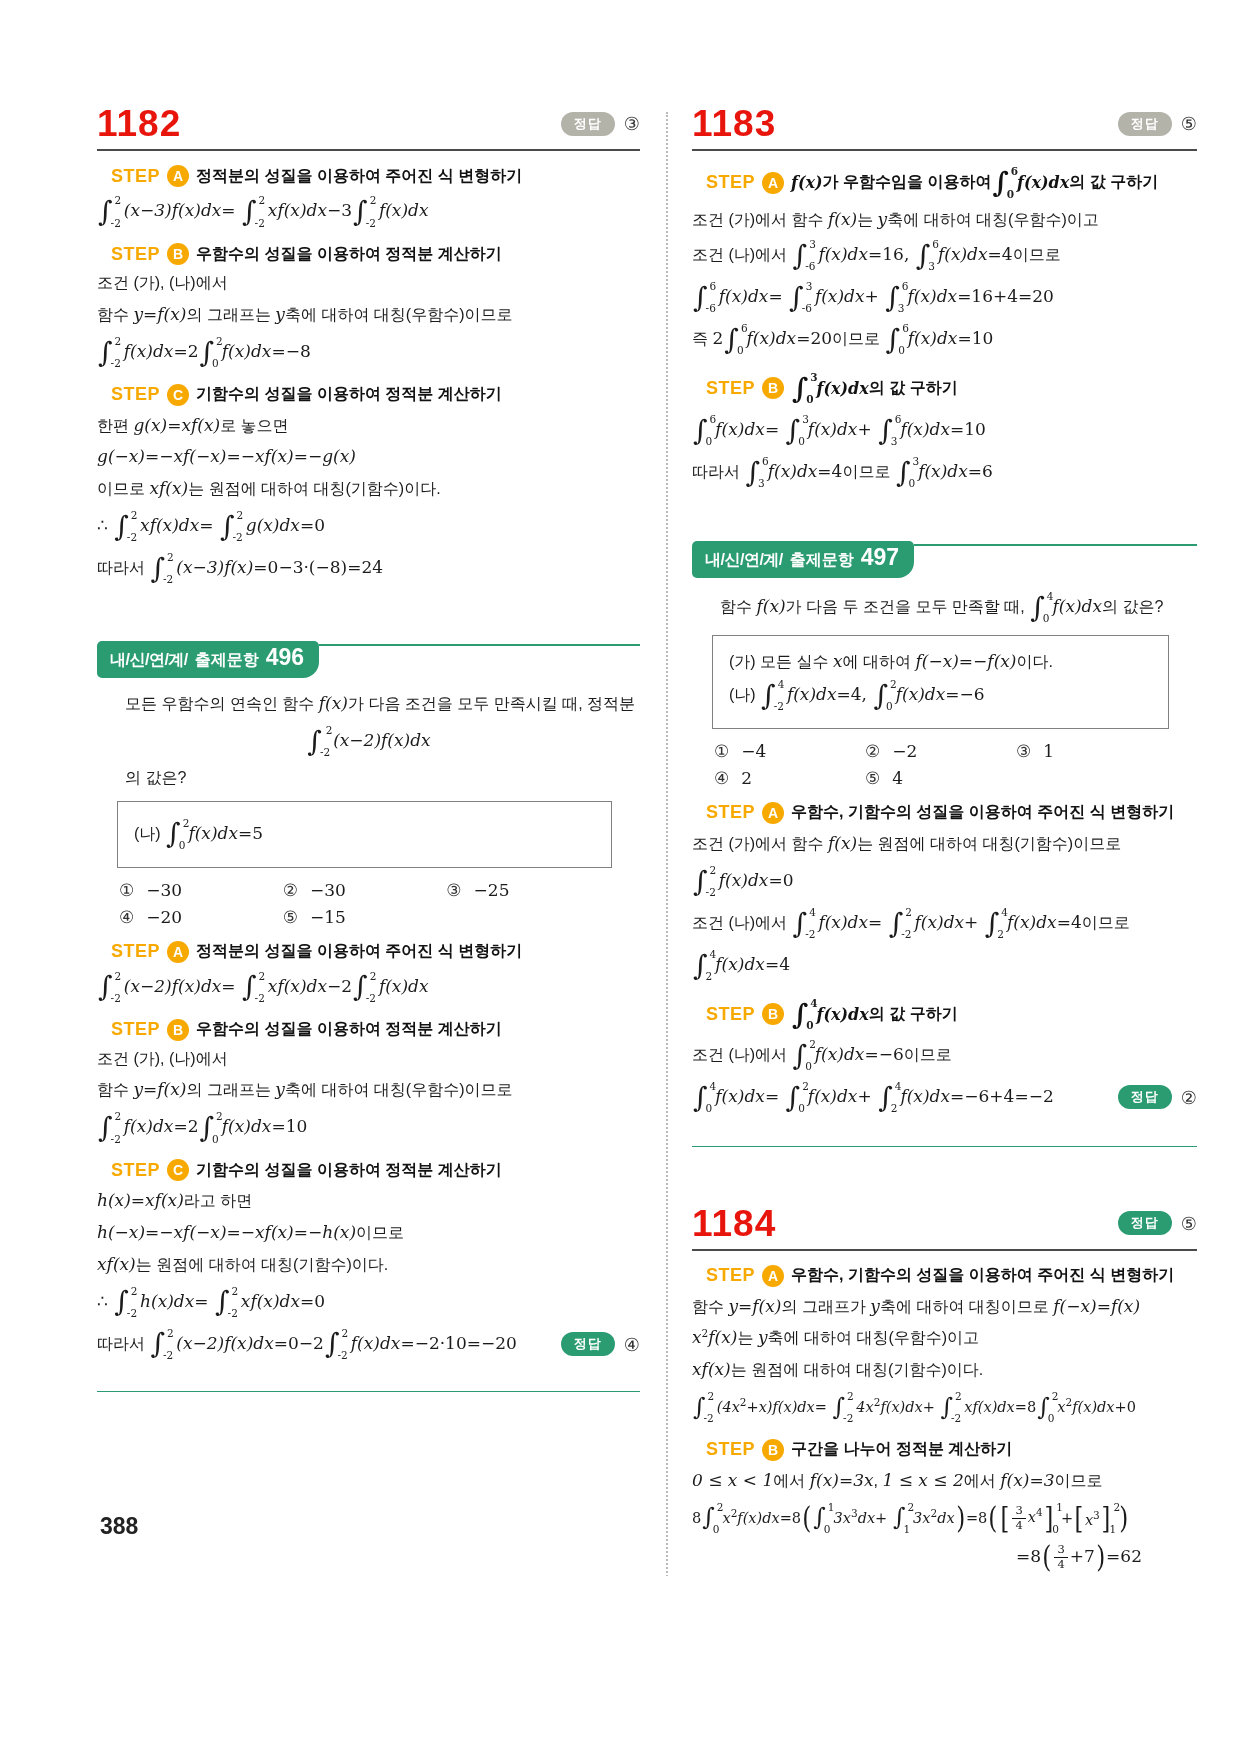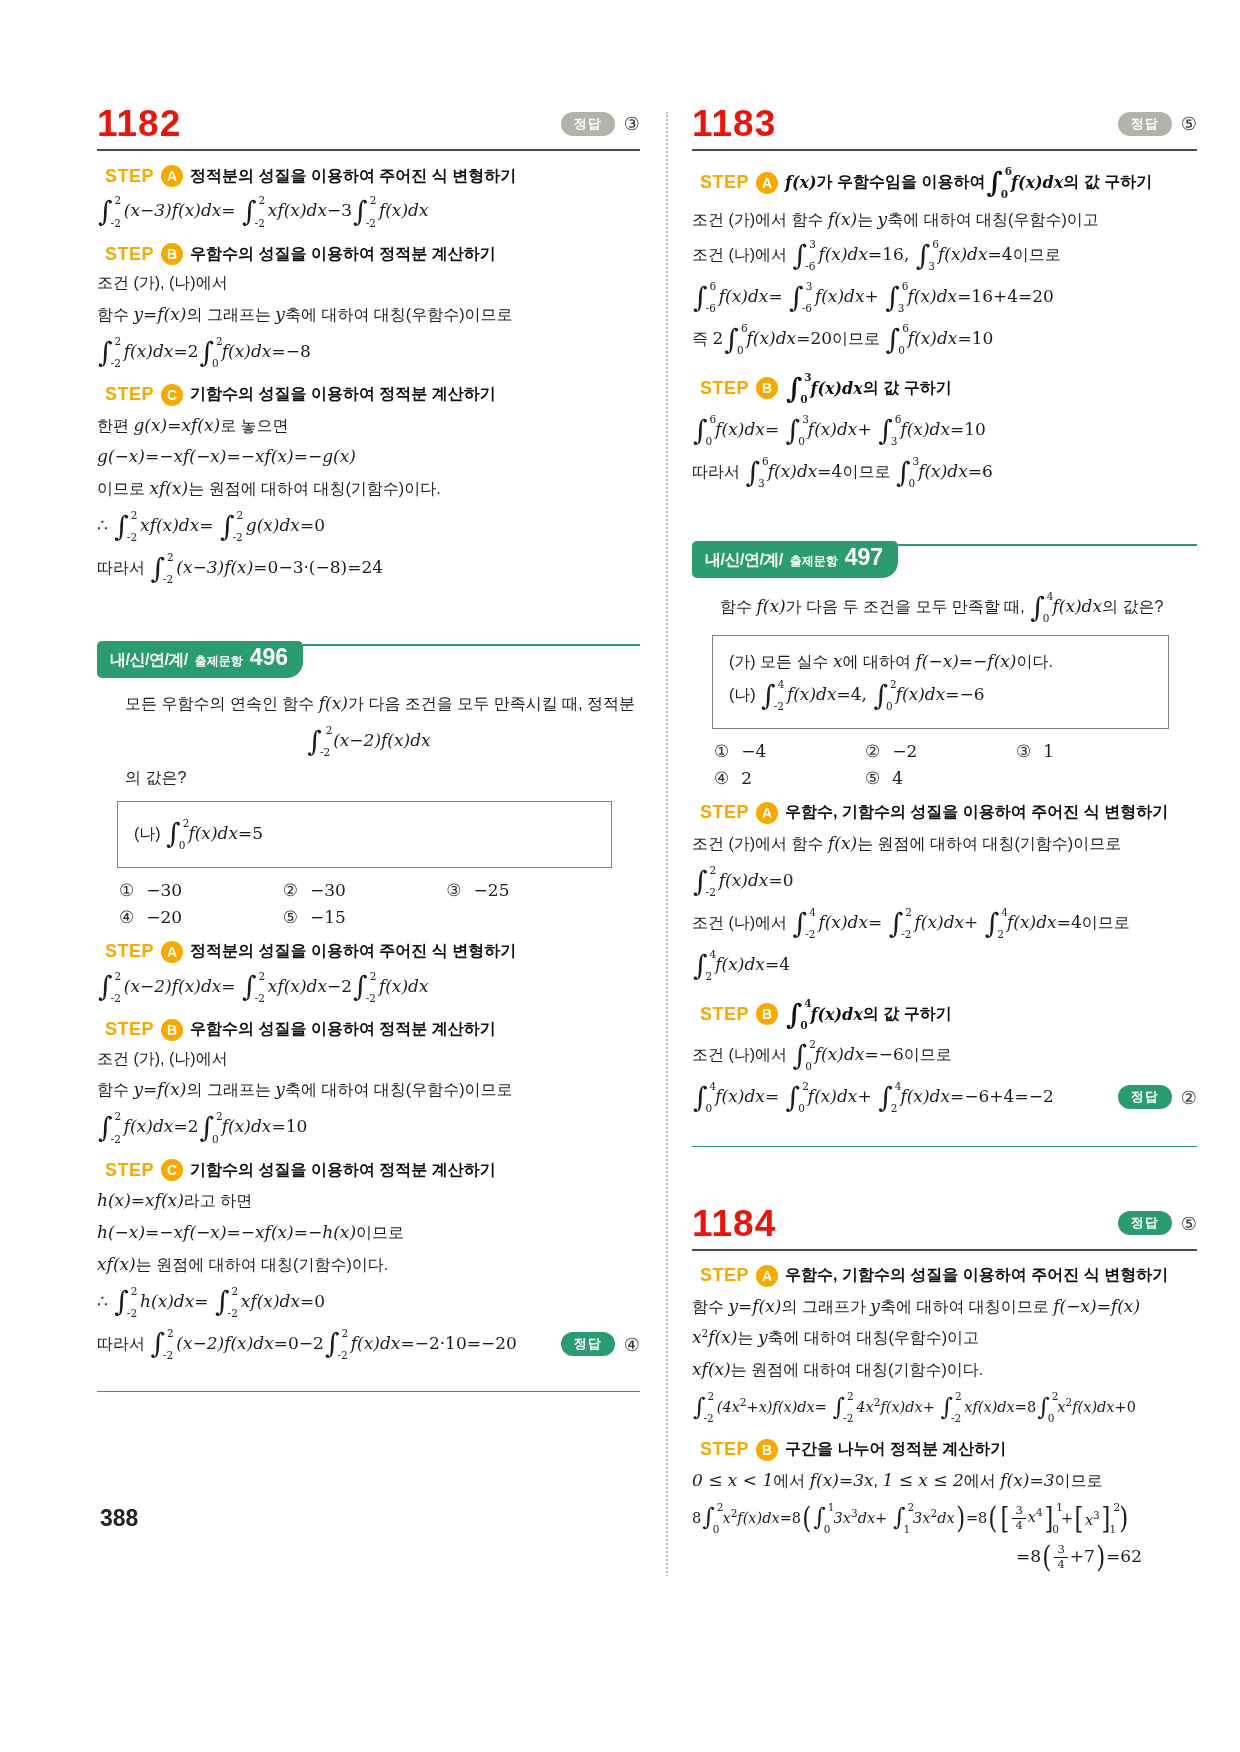--- a/index.html
+++ b/index.html
@@ -14,21 +14,21 @@
   .phead{display:flex;justify-content:space-between;align-items:center;
          border-bottom:2px solid #4a4a4a;padding-bottom:7px;margin-bottom:12px;}
   .pnum{font-size:37px;font-weight:800;color:#e8150c;letter-spacing:1px;line-height:1;}
   .bwrap{display:inline-flex;align-items:center;}
   .pill{display:inline-block;background:#b3b3aa;color:#fff;font-size:13px;font-weight:700;
         padding:3px 13px;border-radius:12px;letter-spacing:1px;}
   .pill.green{background:#2b9c72;}
   .ans{font-family:"DejaVu Serif",serif;font-size:18px;color:#333;margin-left:9px;}
 
   
-  .step{display:flex;align-items:center;gap:7px;margin:14px 8px 6px;}
+  .step{display:flex;align-items:center;gap:7px;margin:14px 14px 6px;}
   .sword{color:#f7a900;font-weight:800;font-size:18px;letter-spacing:.5px;}
   .scirc{width:22px;height:22px;border-radius:50%;background:#f7a900;color:#fff;font-weight:800;
          font-size:14px;display:inline-flex;align-items:center;justify-content:center;flex:none;}
   .stitle{font-weight:800;color:#121212;font-size:16.5px;display:inline-flex;align-items:center;flex-wrap:wrap;}
   .stitle .tok-m,.stitle .tok-n{font-size:16px;}
 
   
   .bline{margin:5px 0;font-size:16px;line-height:1.55;}
   .bline.ind{margin-left:28px;}
   .mline{position:relative;margin:7px 0;font-family:"DejaVu Serif",serif;font-size:17px;white-space:nowrap;}
@@ -57,37 +57,37 @@
   .brk{display:inline-flex;align-items:center;vertical-align:middle;}
   .brkb{font-family:"DejaVu Serif",serif;font-size:30px;line-height:1;font-weight:400;transform:scaleX(.75);}
   .bp{font-family:"DejaVu Serif",serif;font-size:29px;line-height:1;vertical-align:middle;
       display:inline-block;transform:scaleX(.8);}
 
   
   .linked{display:flex;align-items:flex-start;margin:0 0 12px;}
   .lbox{background:#2b9c72;color:#fff;border-radius:5px 5px 16px 5px;padding:6px 15px 7px 13px;
         display:inline-flex;align-items:baseline;gap:7px;flex:none;box-shadow:0 1px 0 #1d7randomness554 inset;}
   .lmain{font-weight:800;font-size:16px;letter-spacing:-.5px;}
-  .lsub{font-size:12px;font-weight:600;}
+  .lsub{font-size:16px;font-weight:600;}
   .lnum{font-size:23px;font-weight:800;line-height:.9;}
   .lline{flex:1;height:2px;background:#2b9c72;margin-top:3px;}
 
   
   .qbox{border:1.3px solid #808080;padding:10px 16px;margin:10px 28px 12px 20px;}
   .qline{margin:5px 0;font-size:16px;}
   .choices{display:grid;grid-template-columns:repeat(3,1fr);row-gap:7px;
            margin:12px 30px 6px 22px;font-family:"DejaVu Serif",serif;font-size:17px;}
   .citem{display:inline-flex;align-items:baseline;}
   .cnum{color:#333;}
   .cval{margin-left:12px;}
 
   .linepill{position:absolute;right:0;top:50%;transform:translateY(-50%);display:inline-flex;align-items:center;}
   .grule{border-top:1.6px solid #2b9c72;}
   .gap{width:100%;}
-  .pagenum{position:absolute;left:100px;bottom:44px;font-size:23px;font-weight:700;color:#222;}
+  .pagenum{position:absolute;left:100px;bottom:36px;font-size:23px;font-weight:700;color:#222;}
 </style>
 </head>
 <body>
 
 <div id="page">
   <div class="divider"></div>
   <div id="col-left" class="col">
       <div class="phead">
         <span class="pnum">1182</span>
         <span class="bwrap">

